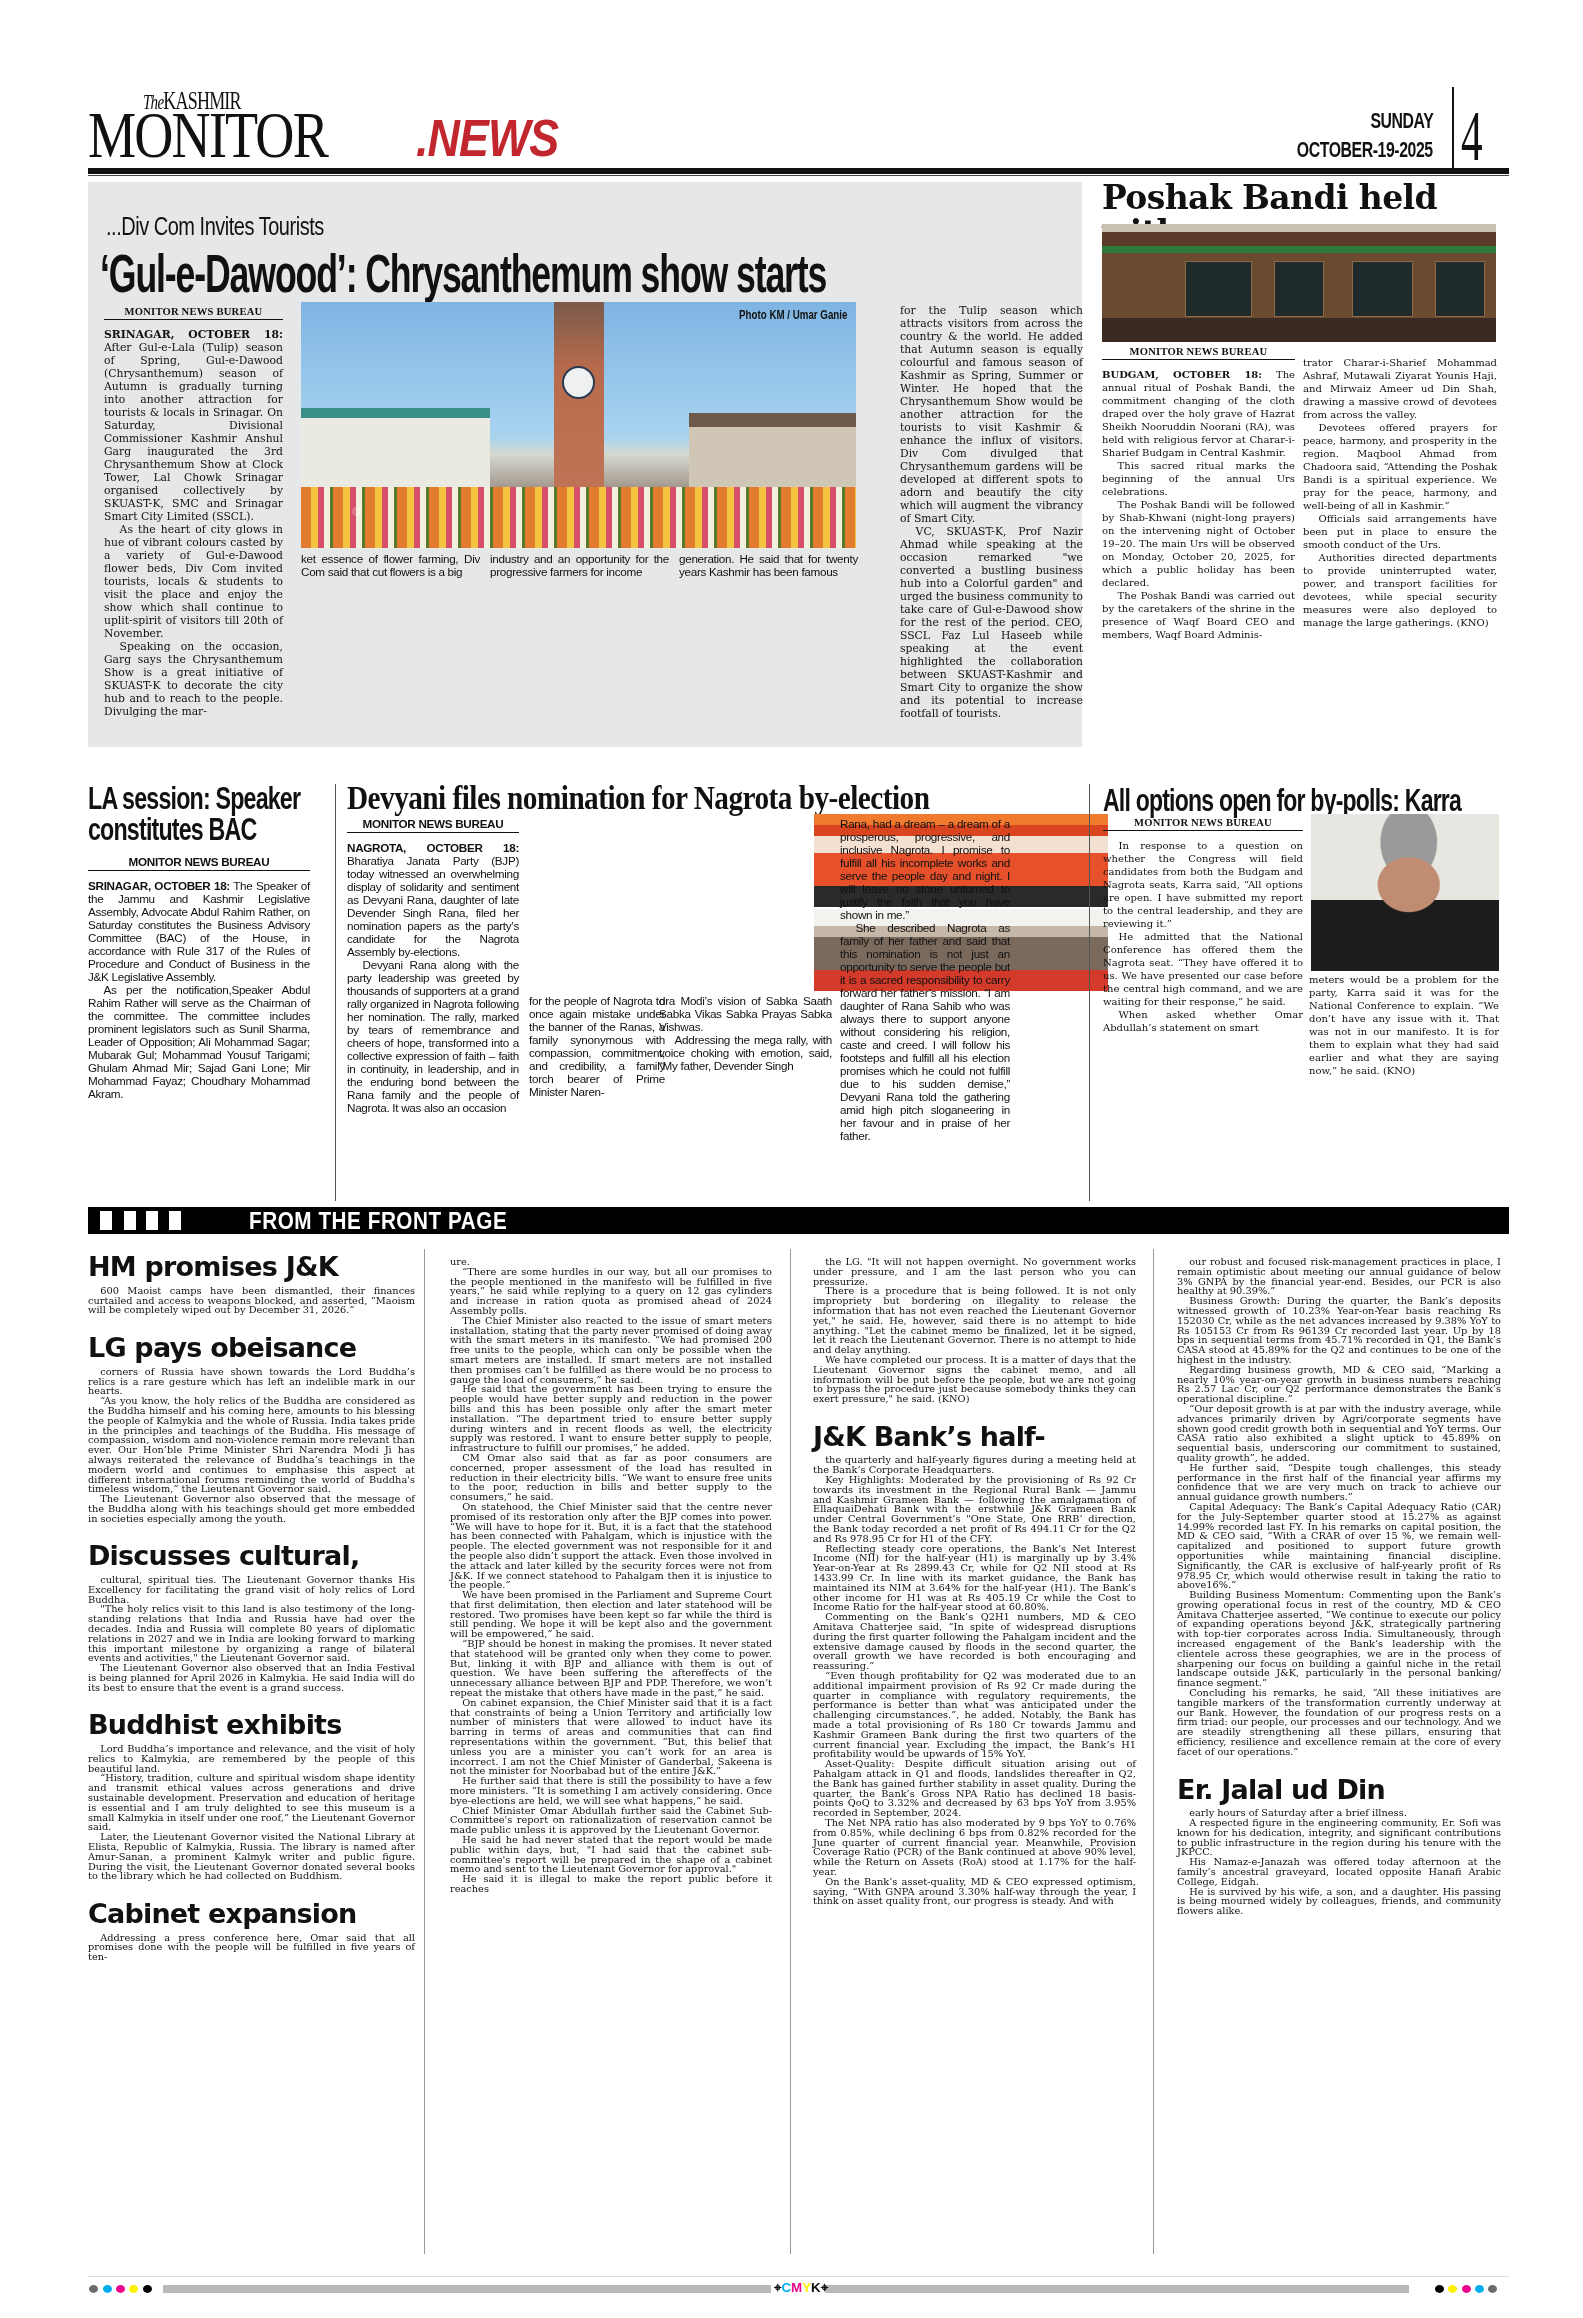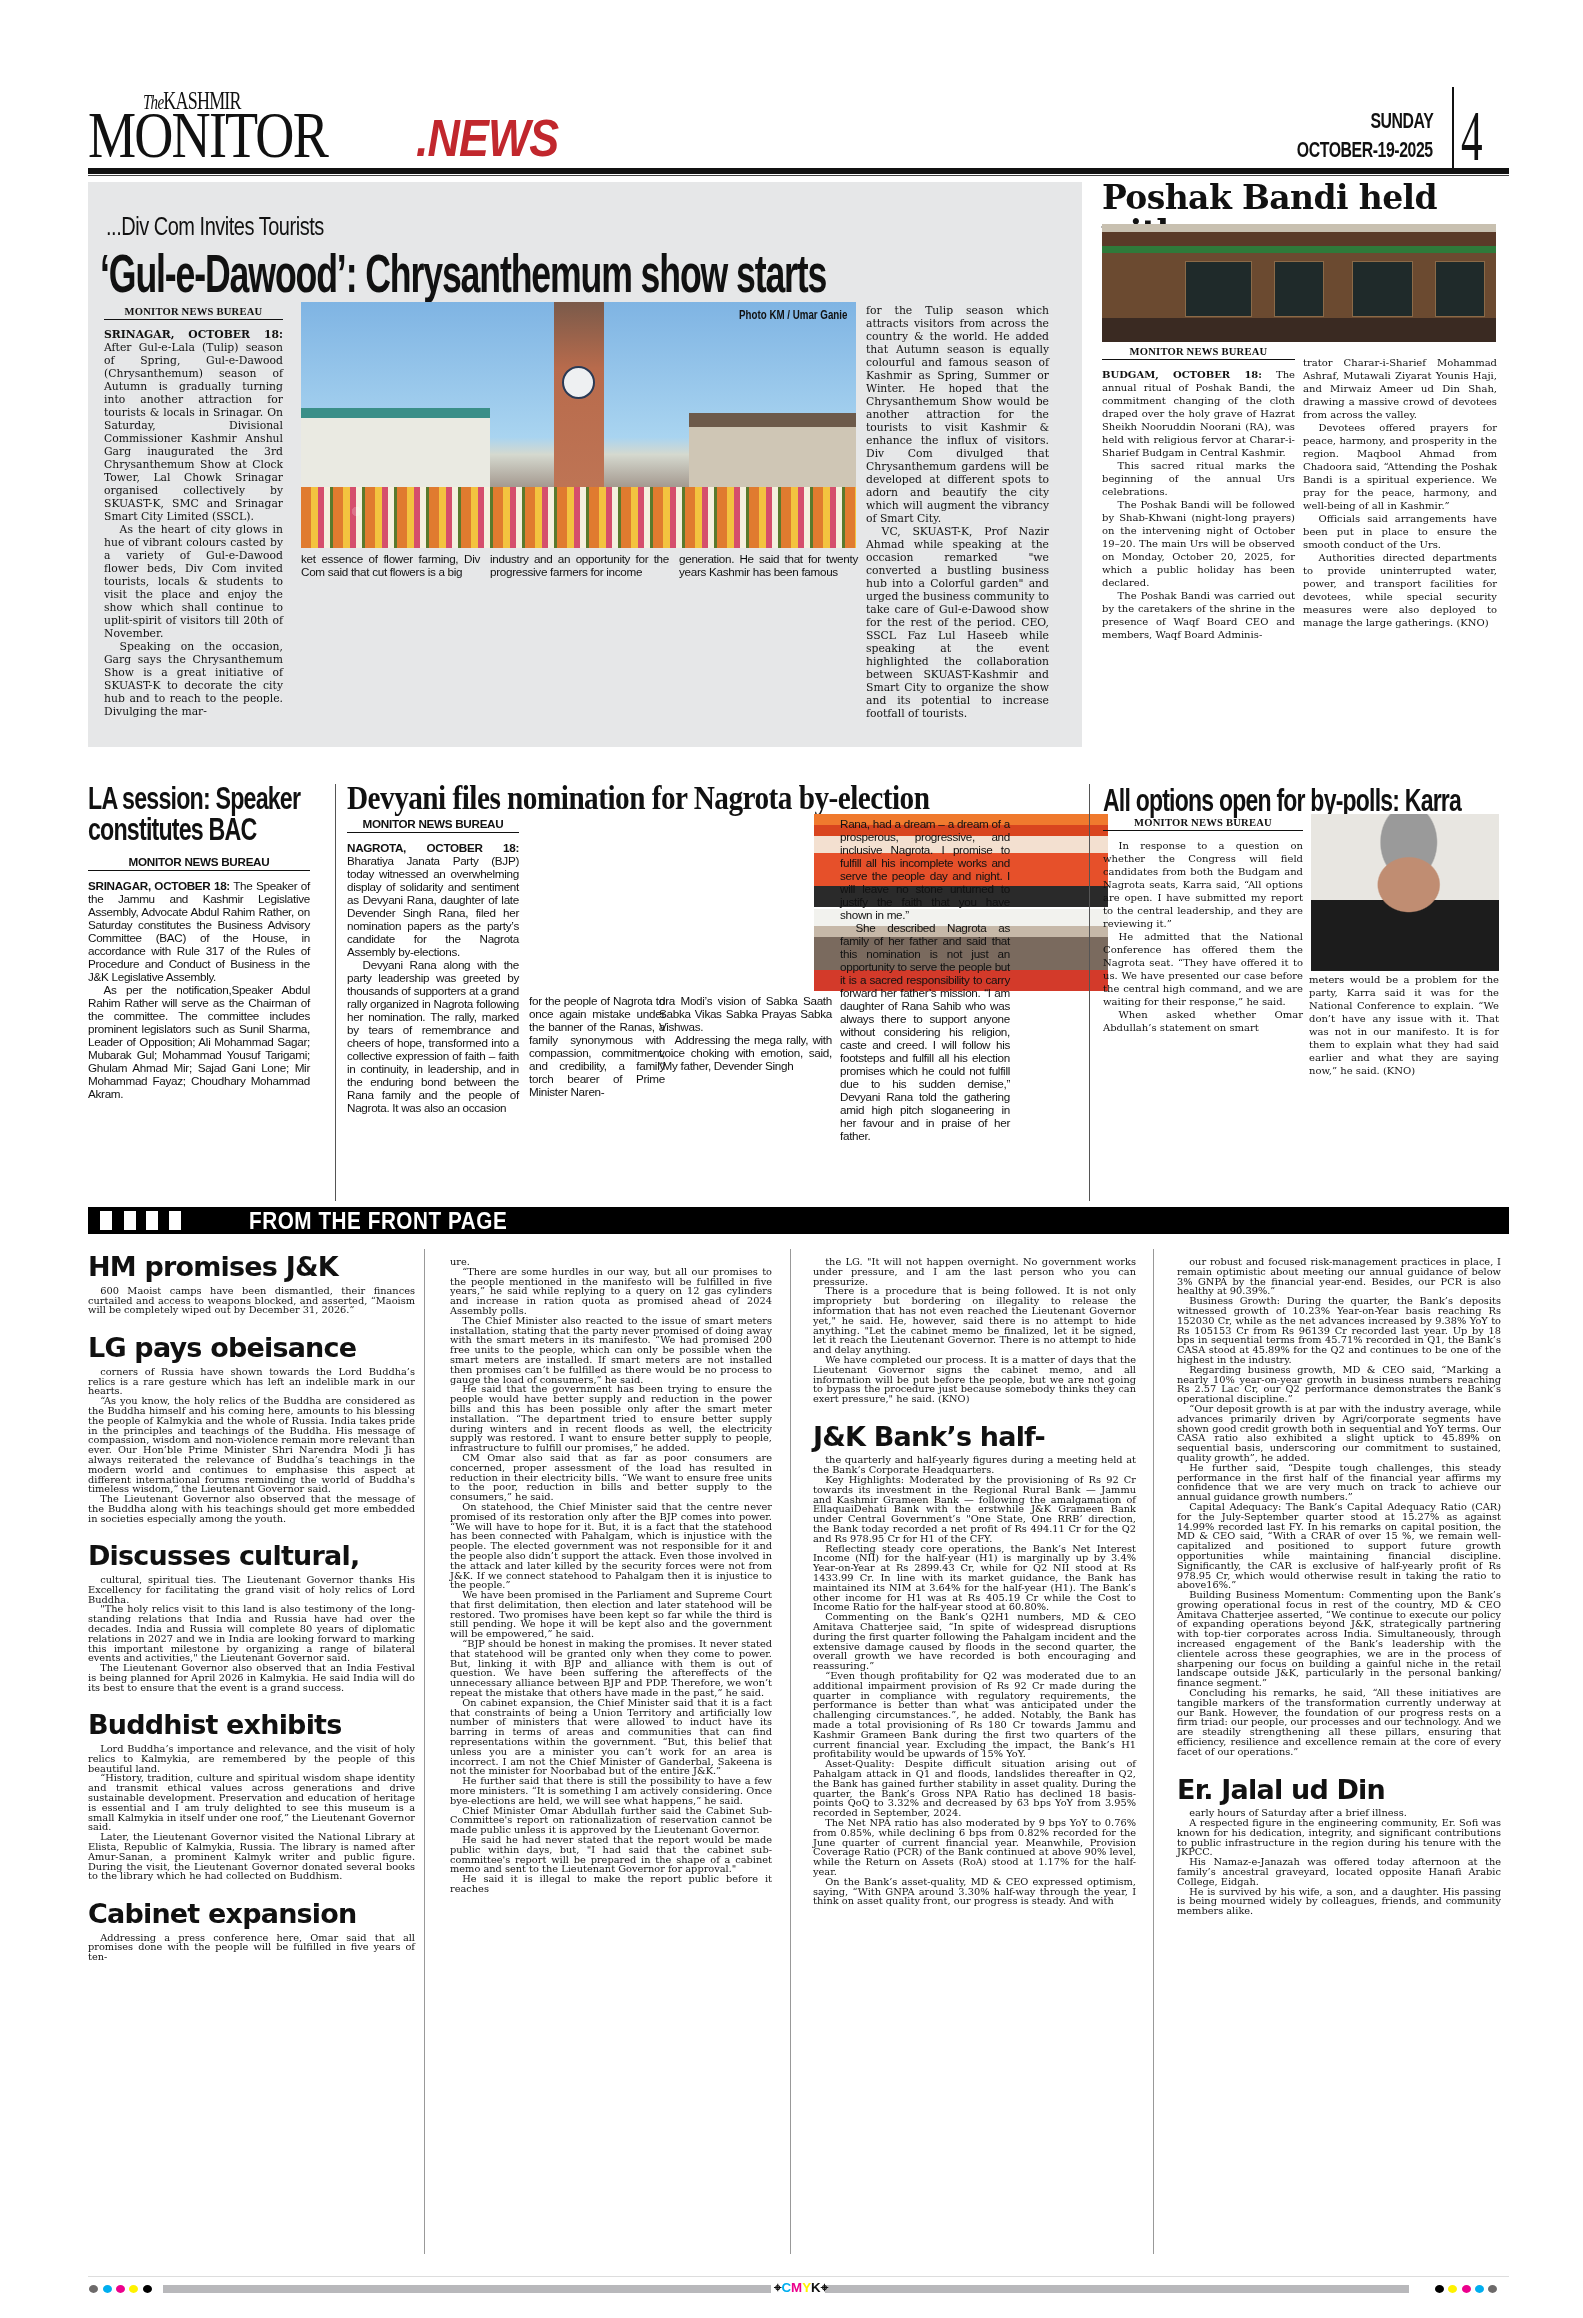--- a/index.html
+++ b/index.html
@@ -94,21 +94,21 @@
 <div class="abs cond" style="left:301px;top:552px;width:179px">
     <p>ket essence of flower farming, Div Com said that cut flowers is a big</p>
   </div>
 <div class="abs cond" style="left:490px;top:552px;width:179px">
     <p>industry and an opportunity for the progressive farmers for income</p>
   </div>
 <div class="abs cond" style="left:679px;top:552px;width:179px">
     <p>generation. He said that for twenty years Kashmir has been famous</p>
   </div>
 
-<div class="abs" style="left:866px;top:304px;width:183px">
+<div class="abs" style="left:900px;top:304px;width:183px">
   <p>for the Tulip season which attracts visitors from across the country &amp; the world. He added that Autumn season is equally colourful and famous season of Kashmir as Spring, Summer or Winter. He hoped that the Chrysanthemum Show would be another attraction for the tourists to visit Kashmir &amp; enhance the influx of visitors. Div Com divulged that Chrysanthemum gardens will be developed at different spots to adorn and beautify the city which will augment the vibrancy of Smart City.</p>
   <p class="ind">VC, SKUAST-K, Prof Nazir Ahmad while speaking at the occasion remarked "we converted a bustling business hub into a Colorful garden" and urged the business community to take care of Gul-e-Dawood show for the rest of the period. CEO, SSCL Faz Lul Haseeb while speaking at the event highlighted the collaboration between SKUAST-Kashmir and Smart City to organize the show and its potential to increase footfall of tourists.</p>
 </div>
 
 <div class="abs h-serif" style="left:1102px;top:181px;width:400px;font-size:33px">
     <div>Poshak Bandi held with</div>
     <div>fervor at Charar-i-Sharief</div>
   </div>
 <div class="abs photo photo-shrine">
   <div class="shrine-window" style="left:83px;width:67px"></div>
@@ -1144,21 +1144,21 @@
     <p class="ind">“Our deposit growth is at par with the industry average, while advances primarily driven by Agri/corporate segments have shown good credit growth both in sequential and YoY terms. Our CASA ratio also exhibited a slight uptick to 45.89% on sequential basis, underscoring our commitment to sustained, quality growth”, he added.</p>
     <p class="ind">He further said, “Despite tough challenges, this steady performance in the first half of the financial year affirms my confidence that we are very much on track to achieve our annual guidance growth numbers.”</p>
     <p class="ind">Capital Adequacy: The Bank’s Capital Adequacy Ratio (CAR) for the July-September quarter stood at 15.27% as against 14.99% recorded last FY. In his remarks on capital position, the MD &amp; CEO said, “With a CRAR of over 15 %, we remain well-capitalized and positioned to support future growth opportunities while maintaining financial discipline. Significantly, the CAR is exclusive of half-yearly profit of Rs 978.95 Cr, which would otherwise result in taking the ratio to above16%.”</p>
     <p class="ind">Building Business Momentum: Commenting upon the Bank’s growing operational focus in rest of the country, MD &amp; CEO Amitava Chatterjee asserted, “We continue to execute our policy of expanding operations beyond J&amp;K, strategically partnering with top-tier corporates across India. Simultaneously, through increased engagement of the Bank’s leadership with the clientele across these geographies, we are in the process of sharpening our focus on building a gainful niche in the retail landscape outside J&amp;K, particularly in the personal banking/ finance segment.”</p>
     <p class="ind">Concluding his remarks, he said, “All these initiatives are tangible markers of the transformation currently underway at our Bank. However, the foundation of our progress rests on a firm triad: our people, our processes and our technology. And we are steadily strengthening all these pillars, ensuring that efficiency, resilience and excellence remain at the core of every facet of our operations.”</p>
     <div class="gap"></div>
     <div class="fp-h">Er. Jalal ud Din</div>
     <p class="ind">early hours of Saturday after a brief illness.</p>
     <p class="ind">A respected figure in the engineering community, Er. Sofi was known for his dedication, integrity, and significant contributions to public infrastructure in the region during his tenure with the JKPCC.</p>
     <p class="ind">His Namaz-e-Janazah was offered today afternoon at the family’s ancestral graveyard, located opposite Hanafi Arabic College, Eidgah.</p>
-    <p class="ind">He is survived by his wife, a son, and a daughter. His passing is being mourned widely by colleagues, friends, and community members alike.</p>
+    <p class="ind">He is survived by his wife, a son, and a daughter. His passing is being mourned widely by colleagues, friends, and community flowers alike.</p>
   </div>
 
 <div class="abs" style="left:88px;top:2276px;width:1421px;height:1.1px;background:#ddd"></div>
 <div class="abs regbar" style="left:163px;width:608px"></div>
 <div class="abs regbar" style="left:825px;width:584px"></div>
 <div id="dotsL"></div>
 <div id="dotsR"></div>
 <div class="abs cmyk"><span>⌖</span><span style="color:#00aeef">C</span><span style="color:#ec008c">M</span><span style="color:#fff200">Y</span><span style="color:#111">K</span><span>⌖</span></div>
 
 <div class="dot" style="left: 89px; background: rgb(109, 106, 106);"></div>

